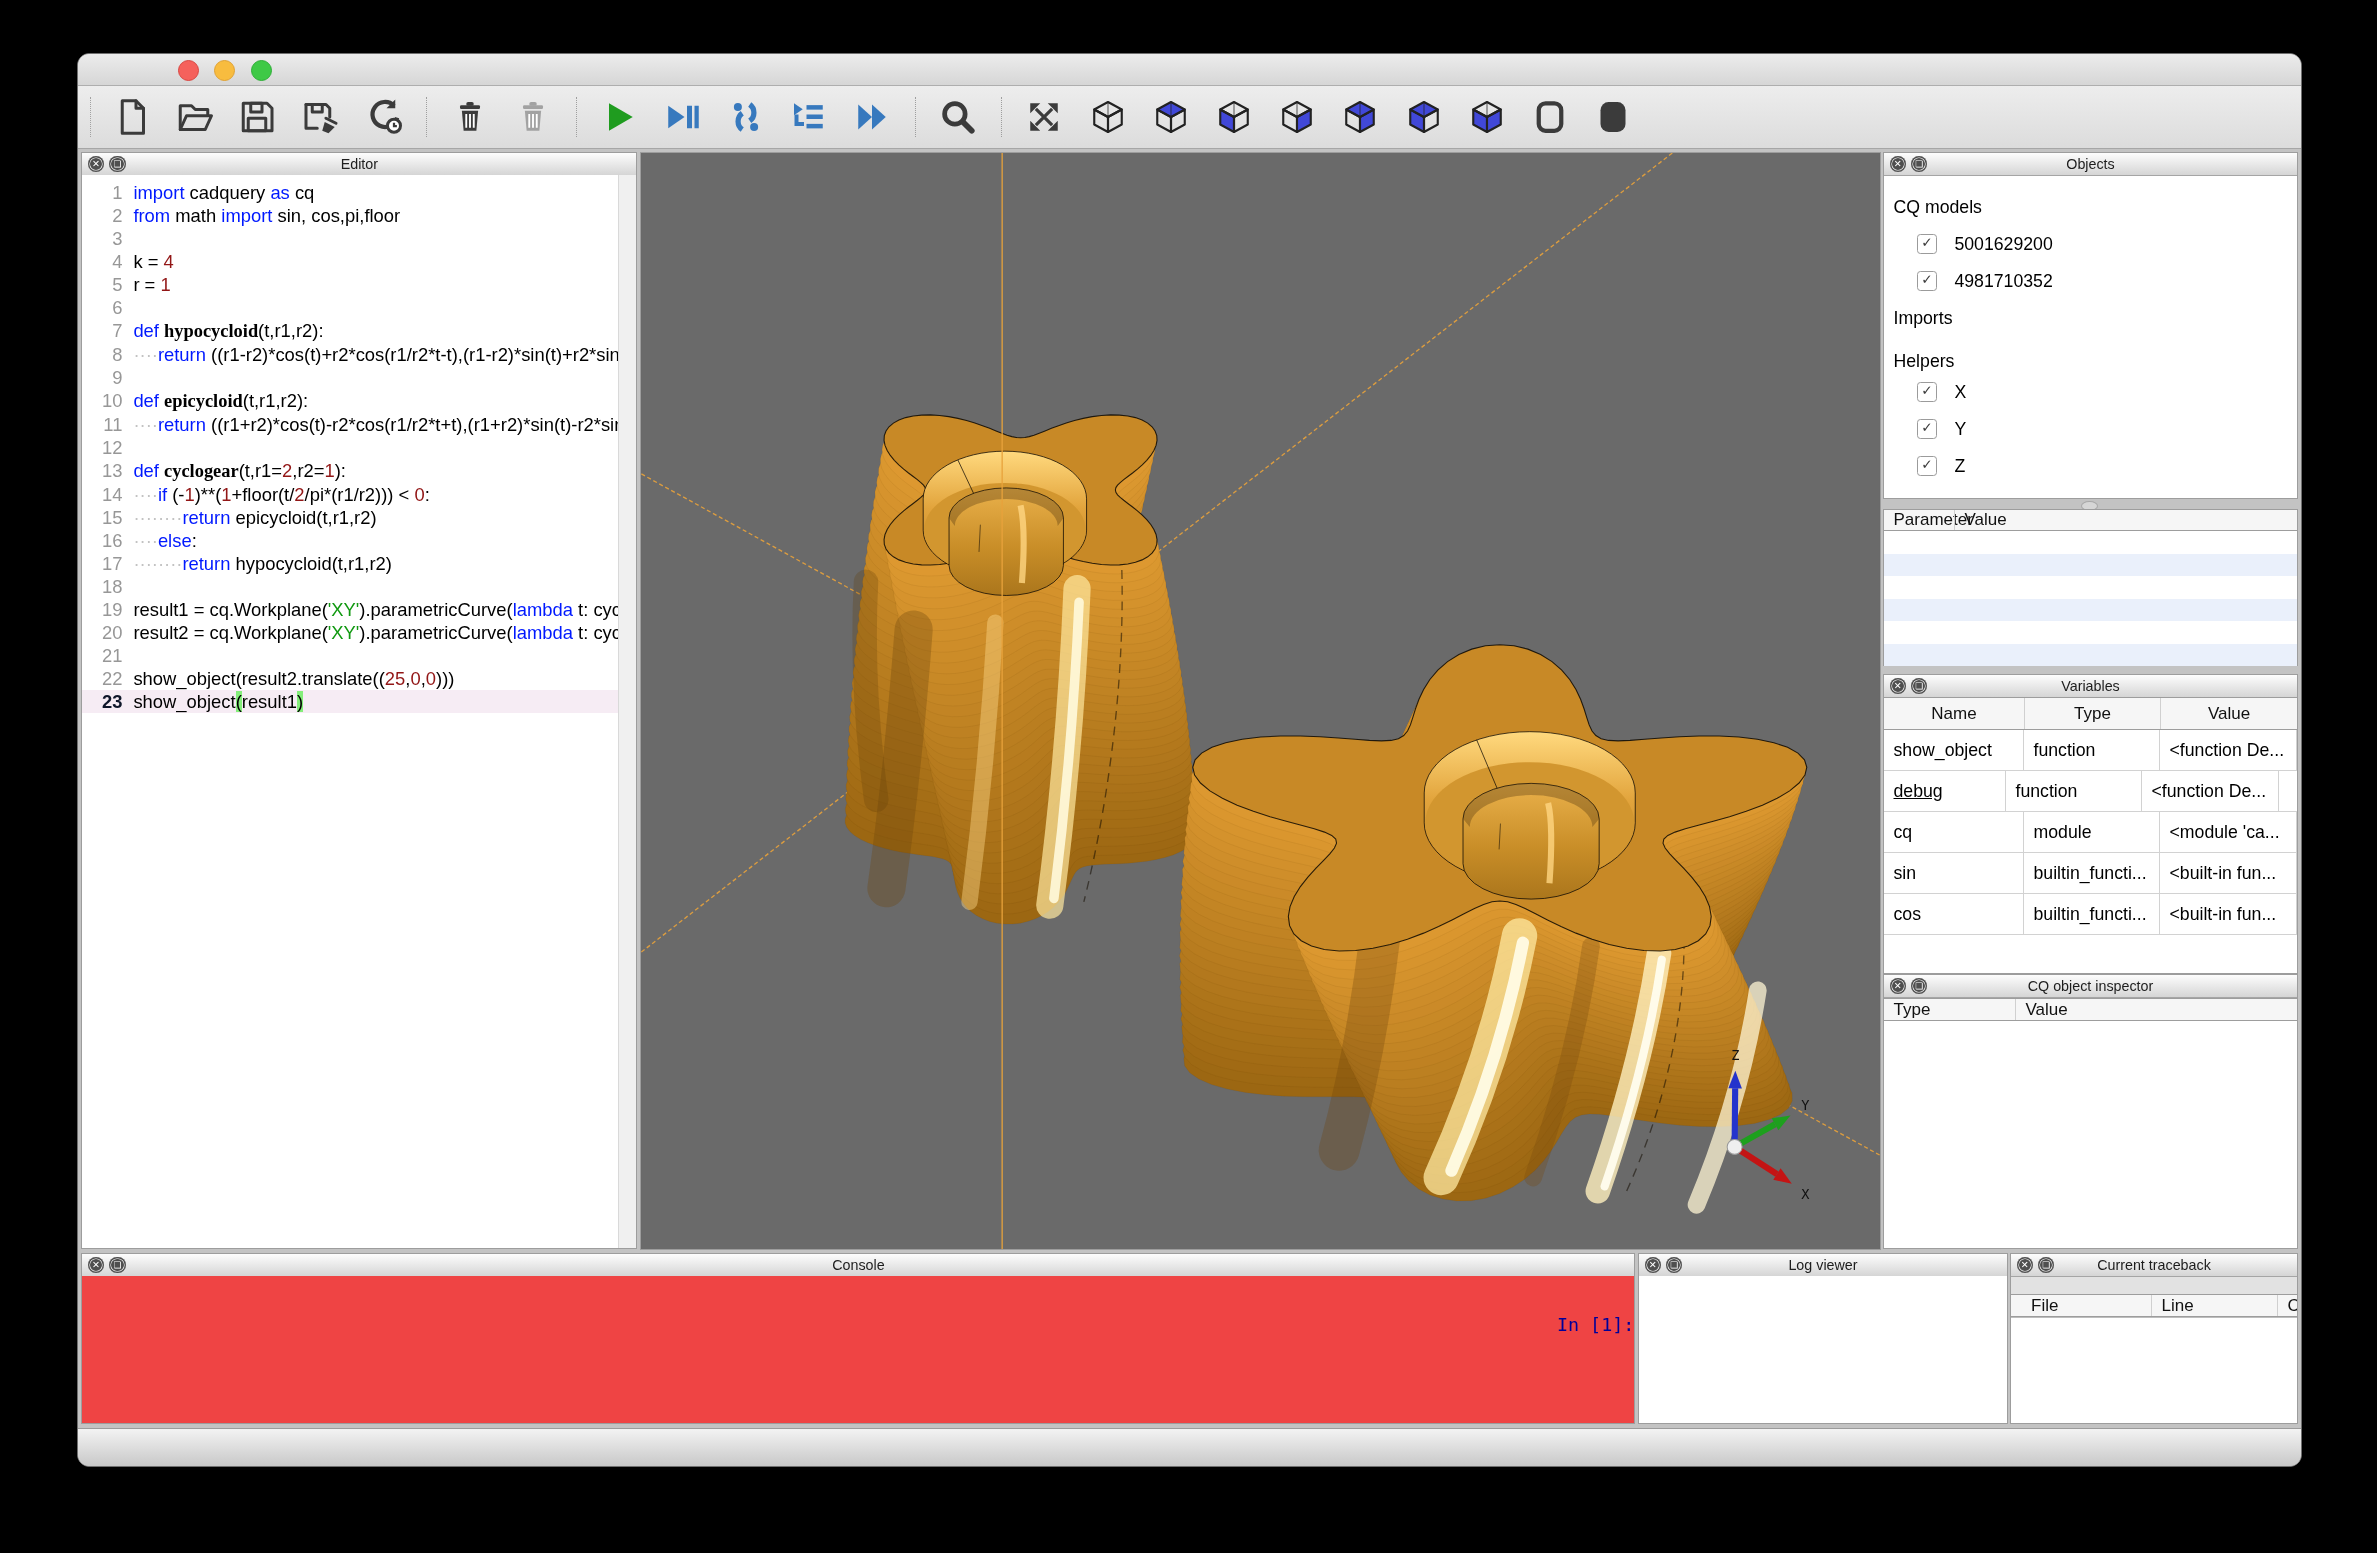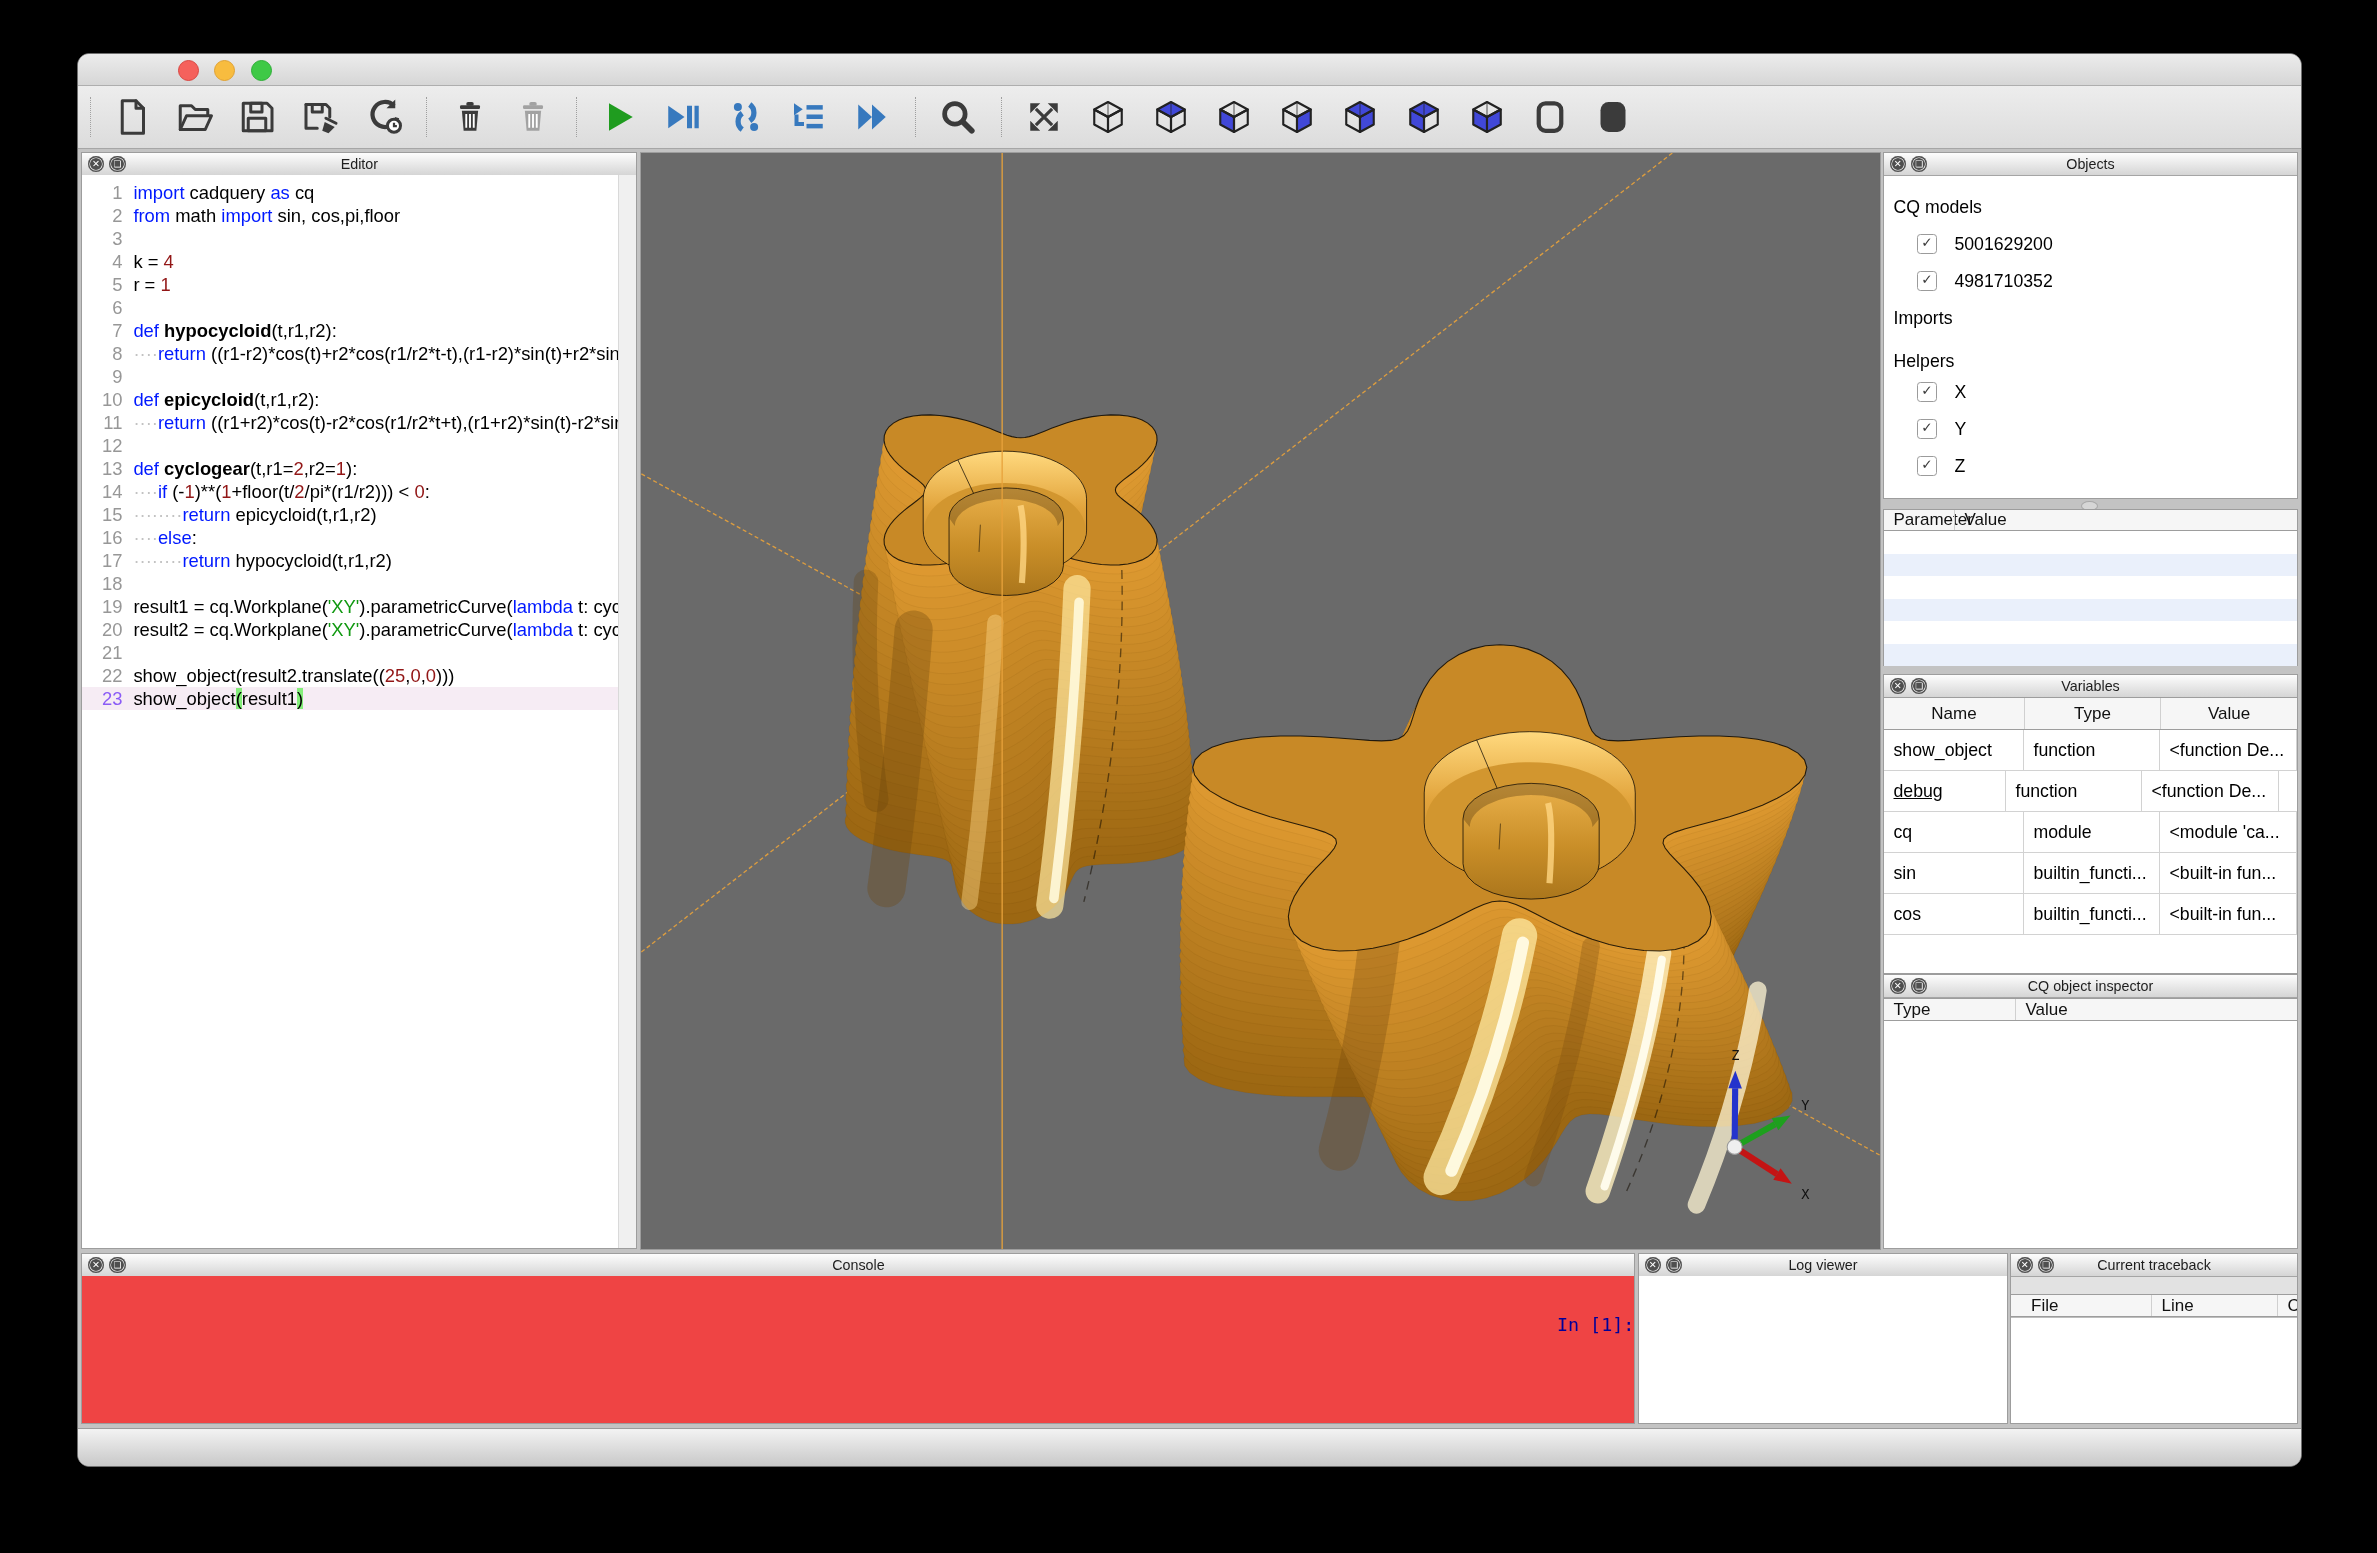--- a/index.html
+++ b/index.html
@@ -29,24 +29,24 @@
   .pbtn{position:absolute;top:2.7px;width:16.4px;height:16.4px;border-radius:50%;background:#4f4f4f;
     color:#fff;text-align:center;line-height:16.4px;font-size:9.5px;box-shadow:inset 0 0 0 1.4px #4f4f4f, inset 0 0 0 2px #fff;}
   .pbtn.b1{left:5.5px}.pbtn.b2{left:27px;font-size:8.9px}
   
   #editor-body{position:absolute;left:0;top:22px;right:0;bottom:0;background:#fff;overflow:hidden;}
   #editor-scroll{position:absolute;right:0;top:0;bottom:0;width:17.7px;background:#f0f0f0;border-left:0.7px solid #d9d9d9;}
   #code-lines{position:absolute;left:0;top:5.5px;right:18.4px;font-size:18.4px;line-height:23px;white-space:pre;}
   .cline{display:flex;}
   .cline.cur{background:#f6ecf4;}
   .ln{width:40px;text-align:right;padding-right:11px;color:#979797;flex:none;}
-  .cline.cur .ln{color:#8b5cf6;font-weight:normal;}
+  .cline.cur .ln{color:#0f172a;font-weight:bold;}
   .lc{flex:1;overflow:hidden;color:#000;}
   .tk-k{color:#0019ff;}.tk-n{color:#921616;}.tk-s{color:#119911;}
-  .tk-b{font-weight:bold;color:#000;}.tk-w{color:#c2c2c2;}.tk-g{background:#84ee7a;}
+  .tk-b{font-weight:bold;color:#000;font-family:Liberation Serif, serif;}.tk-w{color:#c2c2c2;}.tk-g{background:#84ee7a;}
   
   #viewport{position:absolute;left:562px;top:98px;width:1241px;height:1098px;background:#6a6a6a;
     border:0.7px solid #9d9d9d;box-sizing:border-box;}
   #scene{position:absolute;left:0;top:0;width:100%;height:100%;}
   
   .thead{position:absolute;background:#f6f6f6;border:0.7px solid #9d9d9d;box-sizing:border-box;
     font-size:17px;color:#111;}
   .thead .col{position:absolute;top:0;bottom:0;display:flex;align-items:center;padding-left:9.5px;
     border-left:0.7px solid #d0d0d0;box-sizing:border-box;}
   .thead .col:first-child{border-left:none;}

